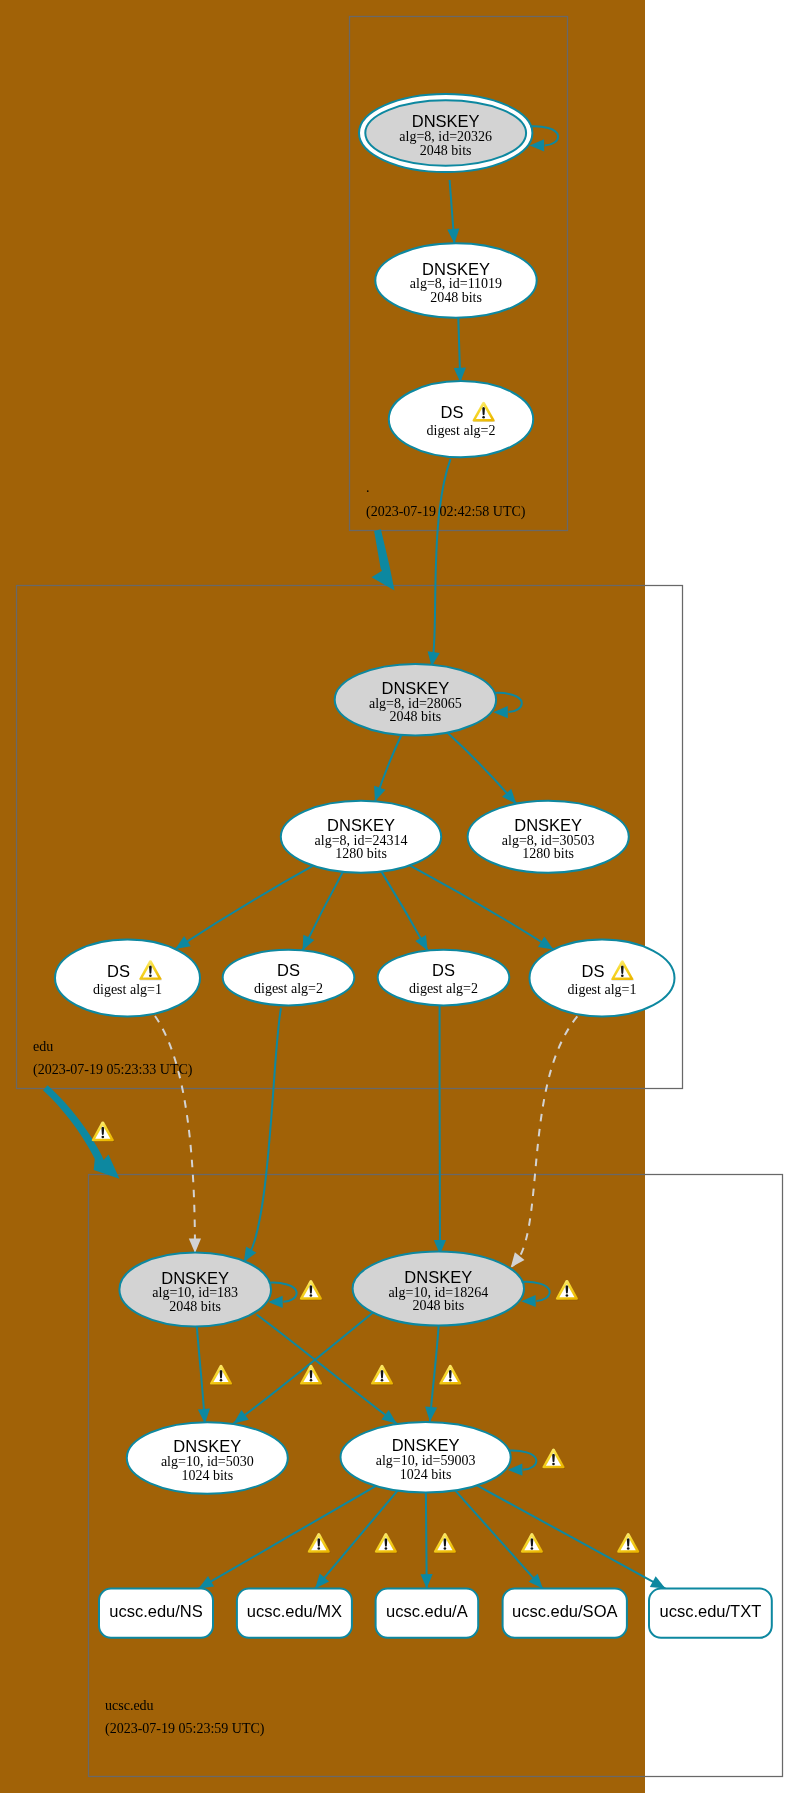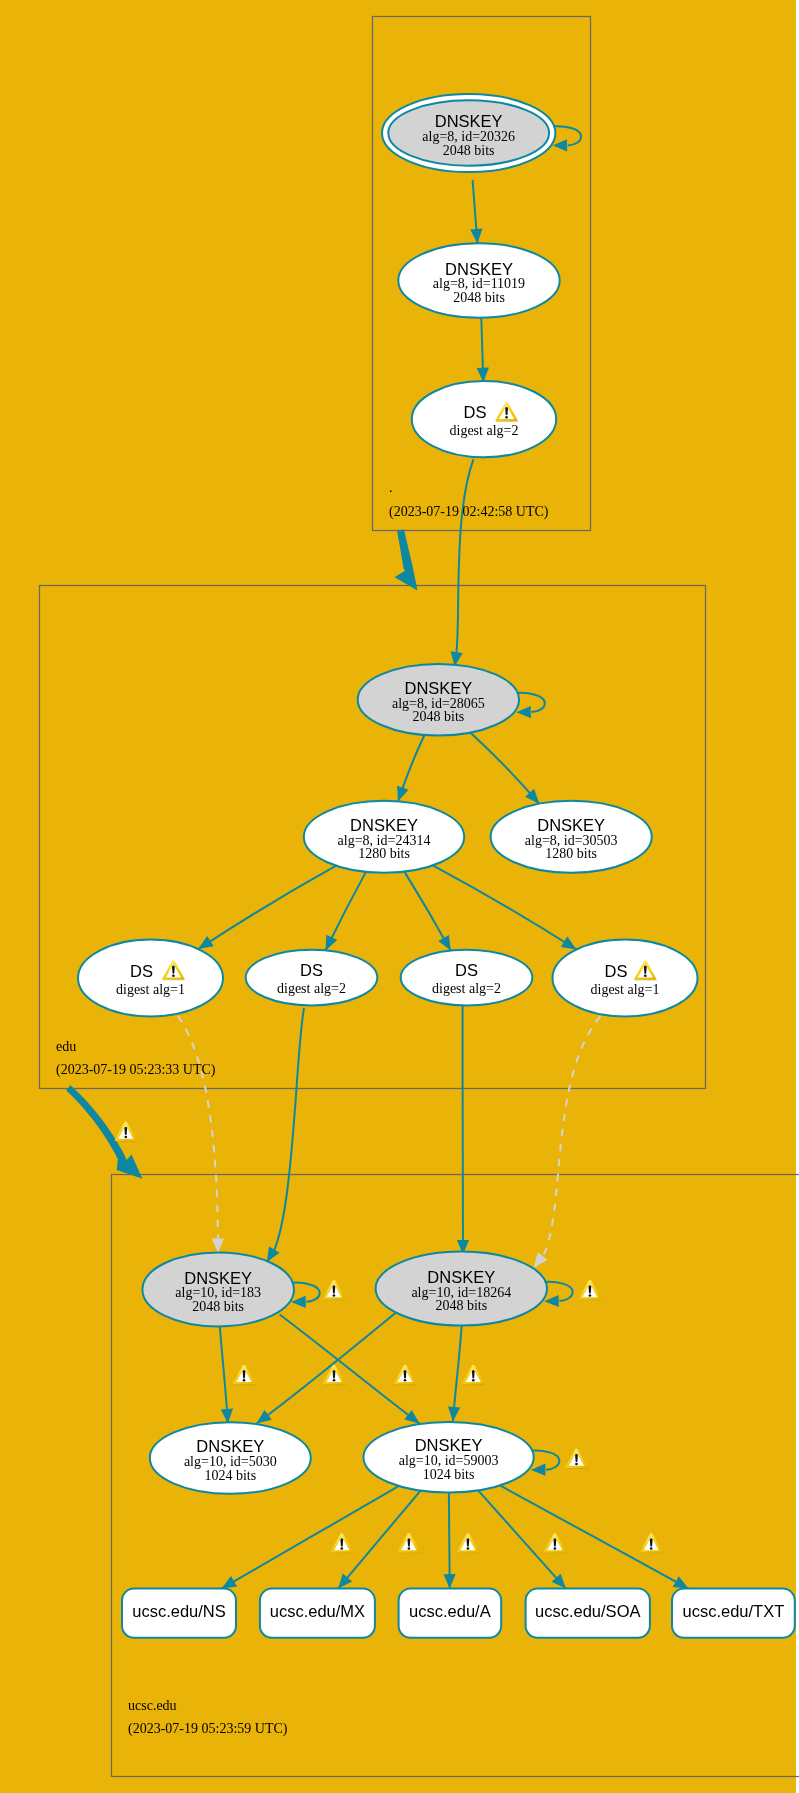--- a/index.html
+++ b/index.html
@@ -1,18 +1,18 @@
 <!DOCTYPE html>
 <html><head>
 <meta charset="utf-8">
 <title>DNSSEC Authentication Chain</title>
 <style>
   html,body{margin:0;padding:0;background:#ffffff;}
   body{width:799px;height:1793px;overflow:hidden;font-family:"Liberation Sans",sans-serif;}
-  #stage{position:relative;width:773px;height:1793px;background:#eab308;padding-left:23px;}
+  #stage{position:relative;width:645px;height:1793px;background:#a16207;}
   svg#g{display:block;shape-rendering:geometricPrecision;}
   .zbox{fill:none;stroke:#686868;stroke-width:1.25;}
   .ell{stroke:#0d88a0;stroke-width:2;}
   .fsecure{fill:#d3d3d3;}
   .fplain{fill:#ffffff;}
   .edge{fill:none;stroke:#0d88a0;stroke-width:2;stroke-linecap:butt;}
   .ah{fill:#0d88a0;stroke:none;}
   .edash{fill:none;stroke:#d3d3d3;stroke-width:2;stroke-dasharray:7.5 7.5;}
   .adash{fill:#d3d3d3;stroke:none;}
   .thick{fill:#0d88a0;stroke:none;}

